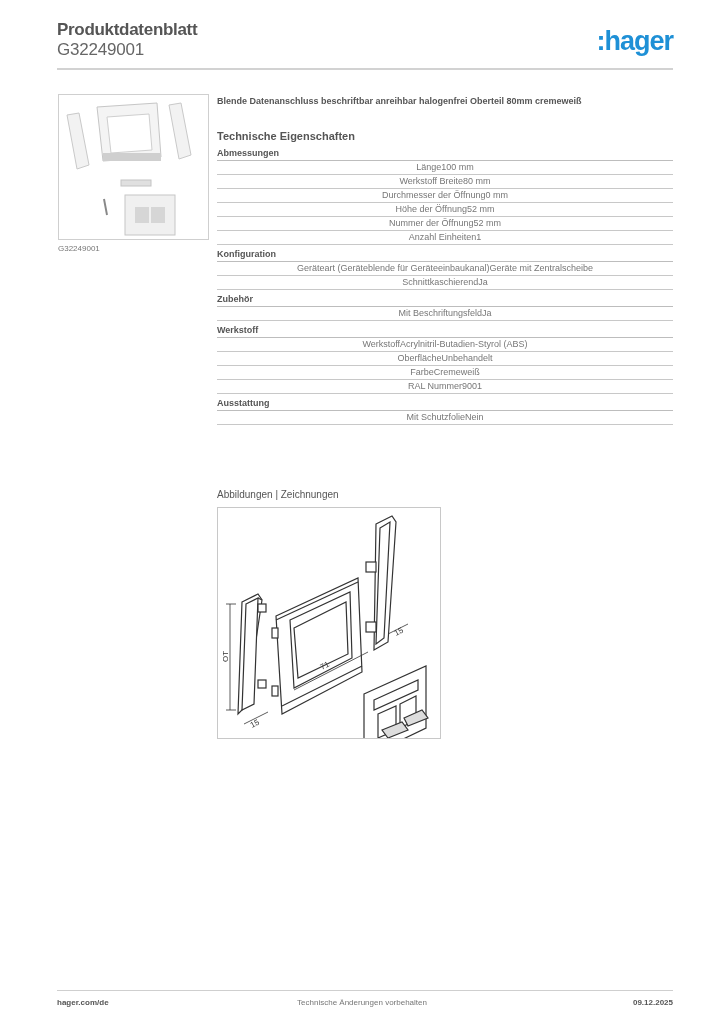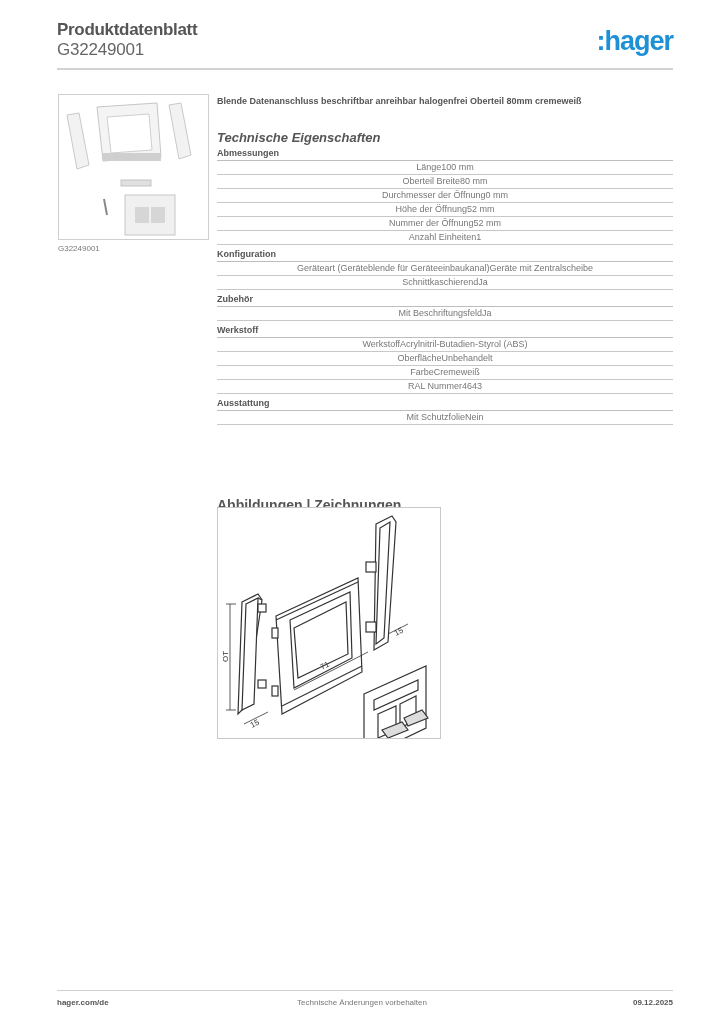--- a/index.html
+++ b/index.html
@@ -9,28 +9,28 @@
   .doc-title { position: absolute; left: 0; top: 0; font-size: 17px; font-weight: bold; color: #555; letter-spacing: -0.3px; }
   .doc-number { position: absolute; left: 0; top: 20px; font-size: 17px; color: #666; letter-spacing: -0.2px; }
   .logo { position: absolute; right: 0; top: 6px; font-size: 27px; font-weight: bold; color: #1e90d6; letter-spacing: -1px; margin-left: 28px; }
   .header-rule { position: absolute; left: 57px; top: 68px; width: 616px; height: 2px; background: #d2d2d2; }
 
   .thumb { position: absolute; left: 58px; top: 94px; width: 149px; height: 144px; border: 1px solid #cfcfcf; background: #fff; }
   .thumb-caption { position: absolute; left: 58px; top: 244px; font-size: 8px; color: #777; }
 
   .main { position: absolute; left: 217px; top: 96px; width: 456px; }
   .product-desc { font-size: 9px; font-weight: bold; color: #555; height: 14px; }
-  .section-title { font-size: 13px; font-weight: bold; color: #555; font-style: italic; }
+  .section-title { font-size: 11px; font-weight: bold; color: #555; }
   .tech-title { margin-top: 20px; height: 14px; }
   .group { margin-top: 4px; }
   .group-title { font-size: 9px; font-weight: bold; color: #555; height: 11px; border-bottom: 1px solid #bdbdbd; padding-bottom: 1px; }
   .row { display: flex; justify-content: center; font-size: 9px; color: #777; height: 13px; line-height: 13px; border-bottom: 1px solid #c8c8c8; }
   .row .val { text-align: right; }
 
-  .fig-title { position: absolute; left: 217px; top: 489px; font-size: 14px; font-weight: bold; color: #555; margin-top: 8px; }
+  .fig-title { position: absolute; left: 217px; top: 489px; font-size: 10px; font-weight: normal; color: #555; }
   .figure { position: absolute; left: 217px; top: 507px; width: 222px; height: 230px; border: 1px solid #c8c8c8; background: #fff; }
 
   .footer-rule { position: absolute; left: 57px; top: 990px; width: 616px; height: 1px; background: #cfcfcf; }
   .footer-left { position: absolute; left: 57px; top: 998px; font-size: 8px; font-weight: bold; color: #555; }
   .footer-center { position: absolute; left: 0; width: 724px; text-align: center; top: 998px; font-size: 8px; color: #777; }
   .footer-right { position: absolute; right: 51px; top: 998px; font-size: 8px; font-weight: bold; color: #555; }
 </style>
 </head>
 <body>
 
@@ -67,21 +67,21 @@
   <div class="product-desc">Blende Datenanschluss beschriftbar anreihbar halogenfrei Oberteil 80mm cremeweiß</div>
   <div class="section-title tech-title">Technische Eigenschaften</div>
 
   <div class="group">
     <div class="group-title">Abmessungen</div>
     <div class="row">
         <span>Länge</span>
         <span class="val">100 mm</span>
       </div>
     <div class="row">
-        <span>Oberteil Breite</span>
+        <span>Werkstoff Breite</span>
         <span class="val">80 mm</span>
       </div>
     <div class="row">
         <span>Durchmesser der Öffnung</span>
         <span class="val">0 mm</span>
       </div>
     <div class="row">
         <span>Höhe der Öffnung</span>
         <span class="val">52 mm</span>
       </div>
@@ -124,21 +124,21 @@
     <div class="row">
         <span>Oberfläche</span>
         <span class="val">Unbehandelt</span>
       </div>
     <div class="row">
         <span>Farbe</span>
         <span class="val">Cremeweiß</span>
       </div>
     <div class="row">
         <span>RAL Nummer</span>
-        <span class="val">4643</span>
+        <span class="val">9001</span>
       </div>
   </div>
 
   <div class="group">
     <div class="group-title">Ausstattung</div>
     <div class="row">
         <span>Mit Schutzfolie</span>
         <span class="val">Nein</span>
       </div>
   </div>

